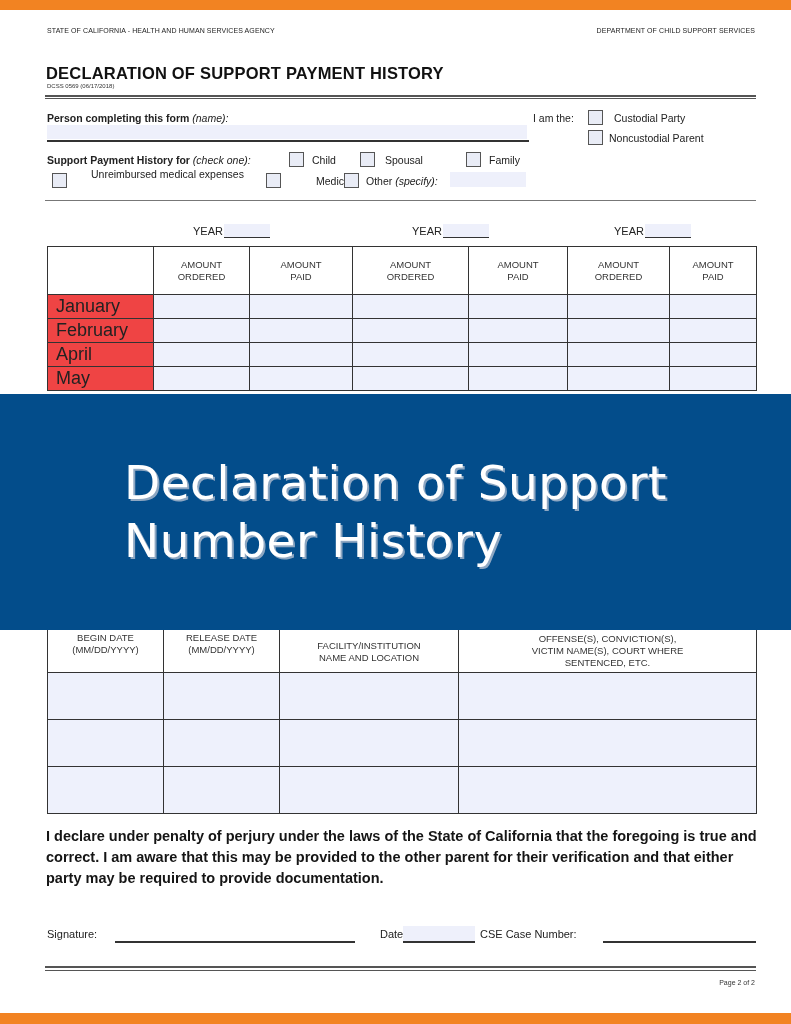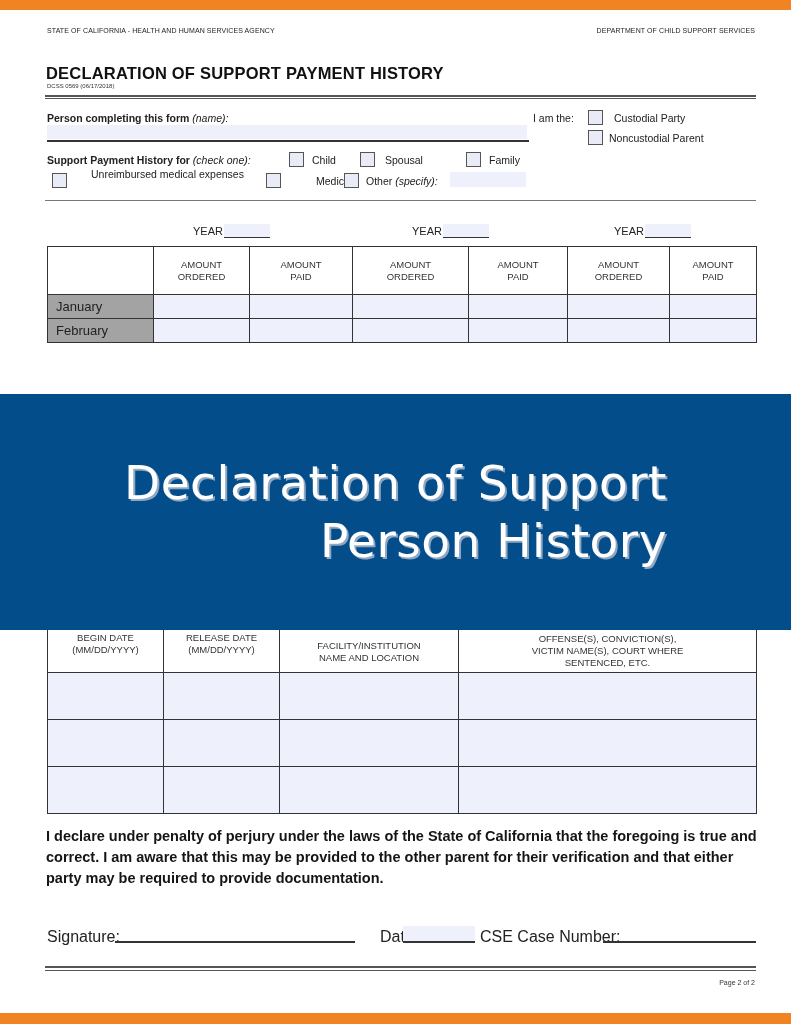--- a/index.html
+++ b/index.html
@@ -14,27 +14,27 @@
   .label { font-size: 10.5px; color: #222; white-space: nowrap; }
   .label b { font-weight: bold; }
   .label i { font-style: italic; font-weight: normal; }
   .field { position: absolute; background: #eef0fb; }
   .cb { position: absolute; width: 15px; height: 15px; border: 1.5px solid #555; background: #e9ecf6; }
   .rule { position: absolute; height: 1px; background: #555; }
   table.grid { position: absolute; border-collapse: collapse; table-layout: fixed; }
   table.grid td, table.grid th { border: 1.5px solid #333; }
   table.grid th { background: #fff; font-size: 9.5px; font-weight: normal; color: #333; text-align: center; line-height: 12px; vertical-align: middle; }
   table.grid td.in { background: #eef1fc; }
-  table.grid td.mo { background: #a3a3a3; font-size: 13px; color: #222; padding-left: 8px; margin-top: 31px; }
+  table.grid td.mo { background: #ef4444; font-size: 18px; color: #222; padding-left: 8px; margin-top: 31px; }
   .year { position: absolute; font-size: 11px; color: #222; white-space: nowrap; }
   .year .yf { display: inline-block; width: 46px; height: 14px; background: #eef0fb; border-bottom: 1.5px solid #333; vertical-align: -3px; margin-left: 1px; }
   .banner { position: absolute; left: 0; top: 394px; width: 791px; height: 236px; background: #034d8b; display: flex; align-items: center; justify-content: center; }
-  .banner-title { color: #ffffff; font-family: "DejaVu Sans", sans-serif; font-size: 47px; line-height: 58px; text-align: right; letter-spacing: 0.5px; text-shadow: 2px 2px 0 #8ea7c2; font-weight: normal; }
+  .banner-title { color: #ffffff; font-family: "DejaVu Sans", sans-serif; font-size: 47px; line-height: 58px; text-align: left; letter-spacing: 0.5px; text-shadow: 2px 2px 0 #8ea7c2; font-weight: normal; }
   .decl { position: absolute; left: 46px; top: 826px; width: 720px; font-size: 14.5px; font-weight: bold; line-height: 21px; color: #151515; }
-  .sig-label { position: absolute; font-size: 16px; color: #222; white-space: nowrap; }
+  .sig-label { position: absolute; font-size: 11px; color: #222; white-space: nowrap; }
   .sig-line { position: absolute; height: 1.5px; background: #333; }
   .page { position: absolute; font-size: 7px; color: #333; }
 </style>
 </head>
 <body>
 
 <div class="bar" style="top:0;height:10px;"></div>
 
 <div class="abs hdr-small" style="left:47px;top:27px;">STATE OF CALIFORNIA - HEALTH AND HUMAN SERVICES AGENCY</div>
 <div class="abs hdr-small" style="right:36px;top:27px;">DEPARTMENT OF CHILD SUPPORT SERVICES</div>
@@ -117,20 +117,38 @@
   </tr>
   <tr style="height:24px;">
     <td class="mo">February</td>
     <td class="in"></td>
         <td class="in"></td>
         <td class="in"></td>
         <td class="in"></td>
         <td class="in"></td>
         <td class="in"></td>
   </tr>
+  <tr style="height:24px;">
+    <td class="mo">April</td>
+    <td class="in"></td>
+        <td class="in"></td>
+        <td class="in"></td>
+        <td class="in"></td>
+        <td class="in"></td>
+        <td class="in"></td>
+  </tr>
+  <tr style="height:24px;">
+    <td class="mo">May</td>
+    <td class="in"></td>
+        <td class="in"></td>
+        <td class="in"></td>
+        <td class="in"></td>
+        <td class="in"></td>
+        <td class="in"></td>
+  </tr>
 </tbody>
   </table>
 
 <table class="grid" style="left:47px;top:612px;width:709px;">
   <colgroup>
     <col style="width:116px">
       <col style="width:116px">
       <col style="width:179px">
       <col style="width:298px">
   </colgroup>
@@ -158,21 +176,21 @@
         <td class="in"></td>
         <td class="in"></td>
         <td class="in"></td>
   </tr>
 </tbody>
   </table>
 
 <div class="banner">
   <div class="banner-title">
     <div>Declaration of Support</div>
-    <div>Person History</div>
+    <div>Number History</div>
   </div>
 </div>
 
 <div class="decl">I declare under penalty of perjury under the laws of the State of California that the foregoing is true and correct.  I am aware that this may be provided to the other parent for their verification and that either party may be required to provide documentation.</div>
 
 <div class="sig-label" style="left:47px;top:928px;">Signature:</div>
 <div class="sig-line" style="left:115px;top:941px;width:240px;"></div>
 <div class="sig-label" style="left:380px;top:928px;">Date:</div>
 <div class="field" style="left:403px;top:926px;width:72px;height:15px;"></div>
 <div class="sig-line" style="left:403px;top:941px;width:72px;"></div>

